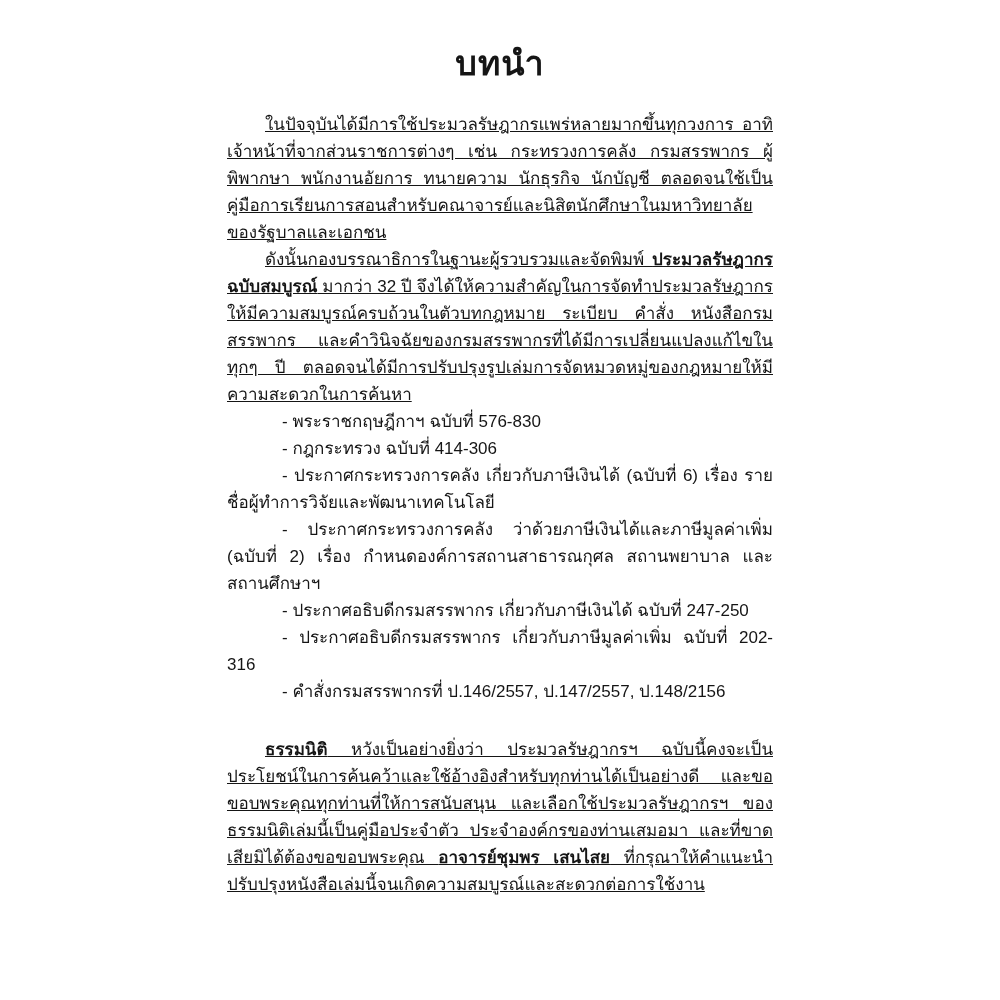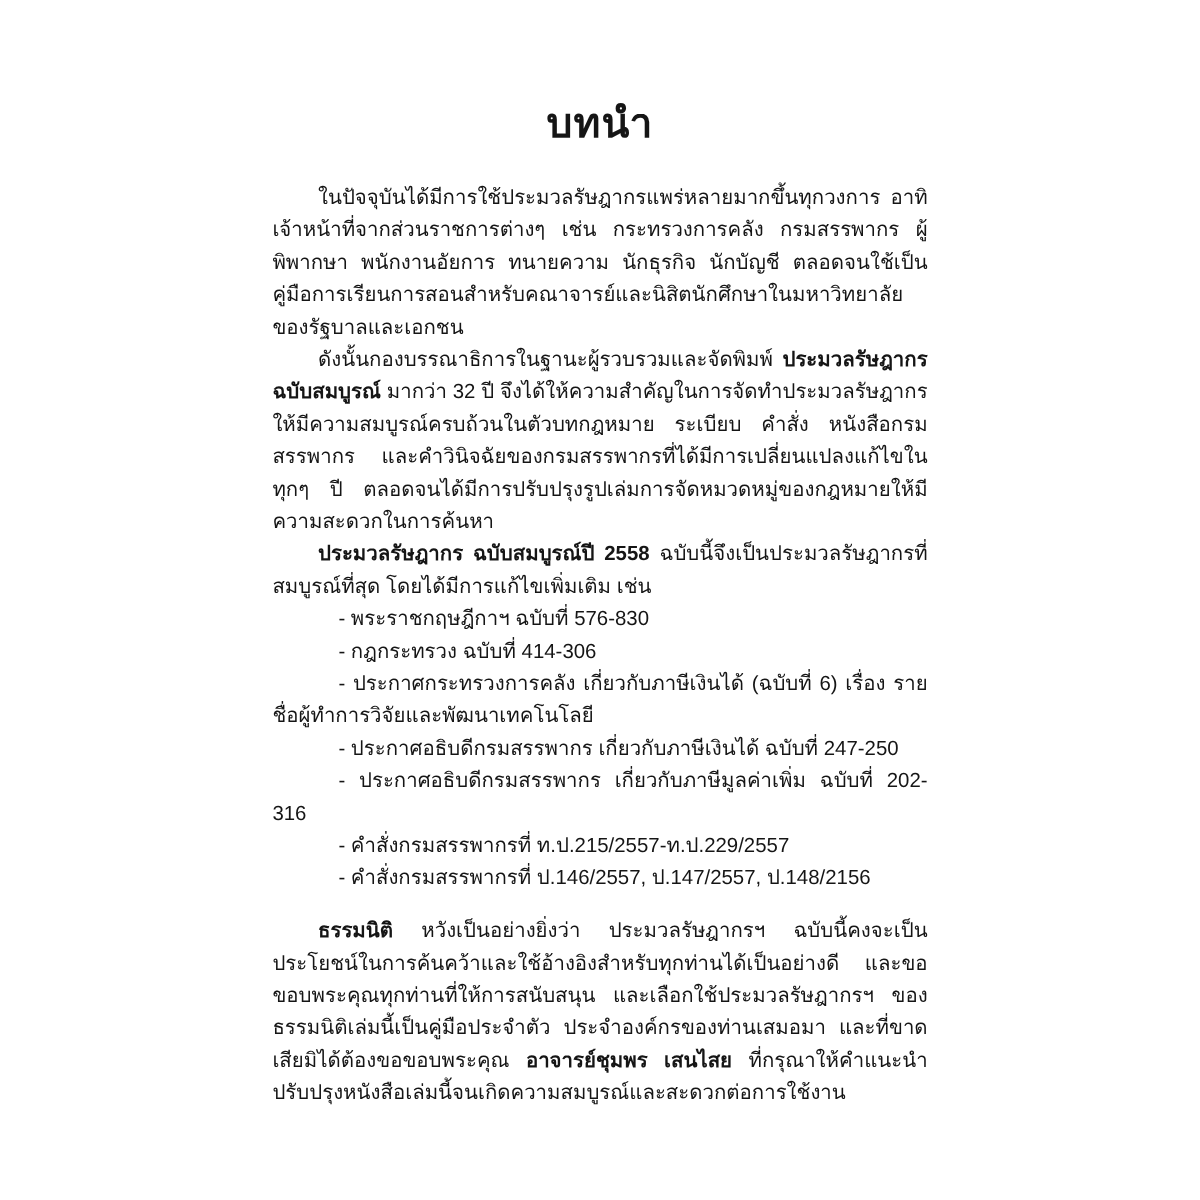--- a/index.html
+++ b/index.html
@@ -12,74 +12,74 @@
   }
   .page {
     position: relative;
     width: 1000px;
     height: 1000px;
     background: #ffffff;
     color: #151515;
     overflow: hidden;
   }
   .doc-title {
-    margin: 16px;
-    padding-top: 66px;
+    margin: 0;
+    padding-top: 42px;
     text-align: center;
     font-size: 34px;
     line-height: 1.25;
     font-weight: bold;
     letter-spacing: 1px;
   }
   .content {
     width: 546px;
     margin: 26px auto 0 auto;
     font-size: 17px;
     line-height: 27px;
     text-align: justify;
   }
   .para {
     margin: 0;
     text-indent: 38px;
+    text-decoration: underline;
   }
   .bullets {
     margin: 0;
     padding: 0;
     list-style: none;
   }
   .bullets li {
     text-indent: 55px;
     text-align: justify;
   }
   .closing {
-    margin-top: 17px;
+    margin-top: 31px;
   }
   b { font-weight: bold; }
 </style>
 </head>
 <body>
 
 <div class="page">
 
   <h1 class="doc-title">บทนำ</h1>
 
   <div class="content">
 
     <p class="para"><span>ในปัจจุบันได้มีการใช้ประมวลรัษฎากรแพร่หลายมากขึ้นทุกวงการ อาทิ เจ้าหน้าที่จากส่วนราชการต่างๆ เช่น กระทรวงการคลัง กรมสรรพากร ผู้พิพากษา พนักงานอัยการ ทนายความ นักธุรกิจ นักบัญชี ตลอดจนใช้เป็นคู่มือการเรียนการสอนสำหรับคณาจารย์และนิสิตนักศึกษาในมหาวิทยาลัยของรัฐบาลและเอกชน</span></p>
 
     <p class="para"><span>ดังนั้นกองบรรณาธิการในฐานะผู้รวบรวมและจัดพิมพ์ </span><b>ประมวลรัษฎากร ฉบับสมบูรณ์</b><span> มากว่า 32 ปี จึงได้ให้ความสำคัญในการจัดทำประมวลรัษฎากรให้มีความสมบูรณ์ครบถ้วนในตัวบทกฎหมาย ระเบียบ คำสั่ง หนังสือกรมสรรพากร และคำวินิจฉัยของกรมสรรพากรที่ได้มีการเปลี่ยนแปลงแก้ไขในทุกๆ ปี ตลอดจนได้มีการปรับปรุงรูปเล่มการจัดหมวดหมู่ของกฎหมายให้มีความสะดวกในการค้นหา</span></p>
 
-    <p class="para"><b>ประมวลรัษฎากร ฉบับสมบูรณ์ปี 2558</b><span> ฉบับนี้จึงเป็นประมวลรัษฎากรที่สมบูรณ์ที่สุด โดยได้มีการแก้ไขเพิ่มเติม เช่น</span></p>
 
     <ul class="bullets">
       <li>- พระราชกฤษฎีกาฯ ฉบับที่ 576-830</li>
       <li>- กฎกระทรวง ฉบับที่ 414-306</li>
       <li>- ประกาศกระทรวงการคลัง เกี่ยวกับภาษีเงินได้ (ฉบับที่ 6) เรื่อง รายชื่อผู้ทำการวิจัยและพัฒนาเทคโนโลยี</li>
+      <li>- ประกาศกระทรวงการคลัง ว่าด้วยภาษีเงินได้และภาษีมูลค่าเพิ่ม (ฉบับที่ 2) เรื่อง กำหนดองค์การสถานสาธารณกุศล สถานพยาบาล และสถานศึกษาฯ</li>
       <li>- ประกาศอธิบดีกรมสรรพากร เกี่ยวกับภาษีเงินได้ ฉบับที่ 247-250</li>
       <li>- ประกาศอธิบดีกรมสรรพากร เกี่ยวกับภาษีมูลค่าเพิ่ม ฉบับที่ 202-316</li>
-      <li>- คำสั่งกรมสรรพากรที่ ท.ป.215/2557-ท.ป.229/2557</li>
       <li>- คำสั่งกรมสรรพากรที่ ป.146/2557, ป.147/2557, ป.148/2156</li>
     </ul>
 
     <p class="para closing"><b>ธรรมนิติ</b><span> หวังเป็นอย่างยิ่งว่า ประมวลรัษฎากรฯ ฉบับนี้คงจะเป็นประโยชน์ในการค้นคว้าและใช้อ้างอิงสำหรับทุกท่านได้เป็นอย่างดี และขอขอบพระคุณทุกท่านที่ให้การสนับสนุน และเลือกใช้ประมวลรัษฎากรฯ ของธรรมนิติเล่มนี้เป็นคู่มือประจำตัว ประจำองค์กรของท่านเสมอมา และที่ขาดเสียมิได้ต้องขอขอบพระคุณ </span><b>อาจารย์ชุมพร เสนไสย</b><span> ที่กรุณาให้คำแนะนำปรับปรุงหนังสือเล่มนี้จนเกิดความสมบูรณ์และสะดวกต่อการใช้งาน</span></p>
 
   </div>
 </div>
 
 </body></html>

